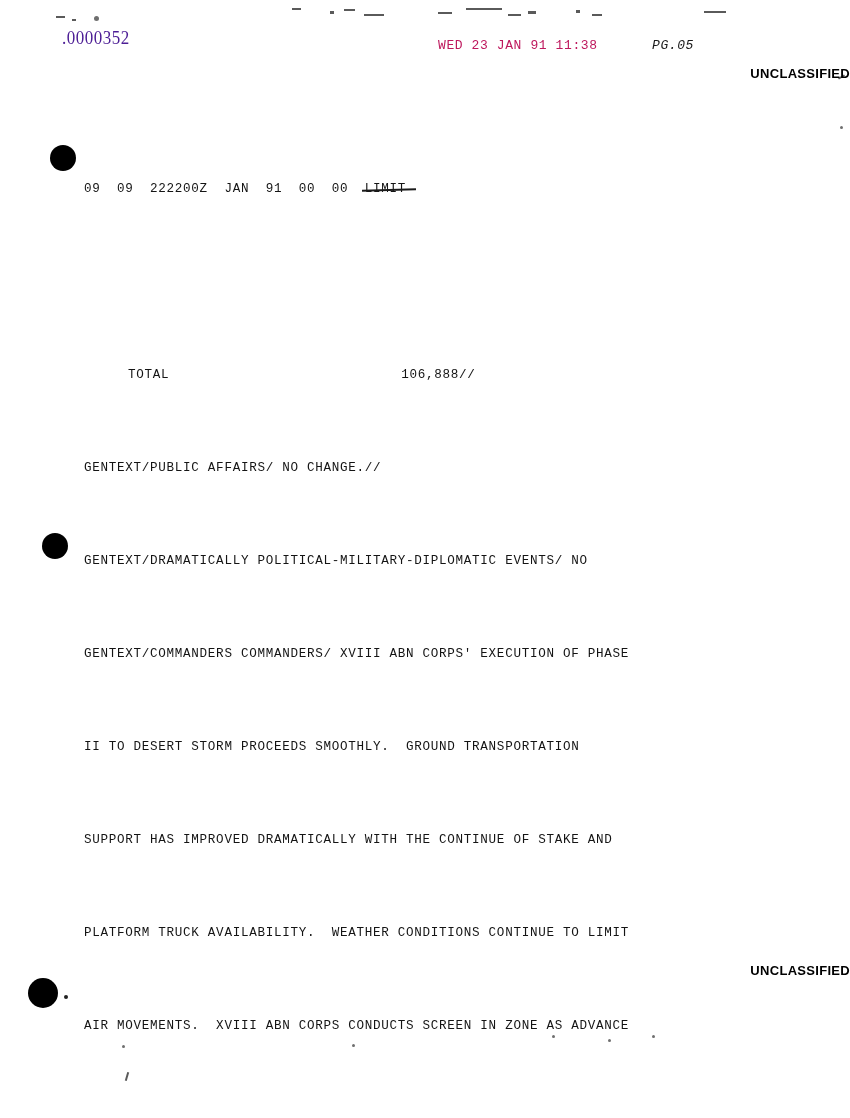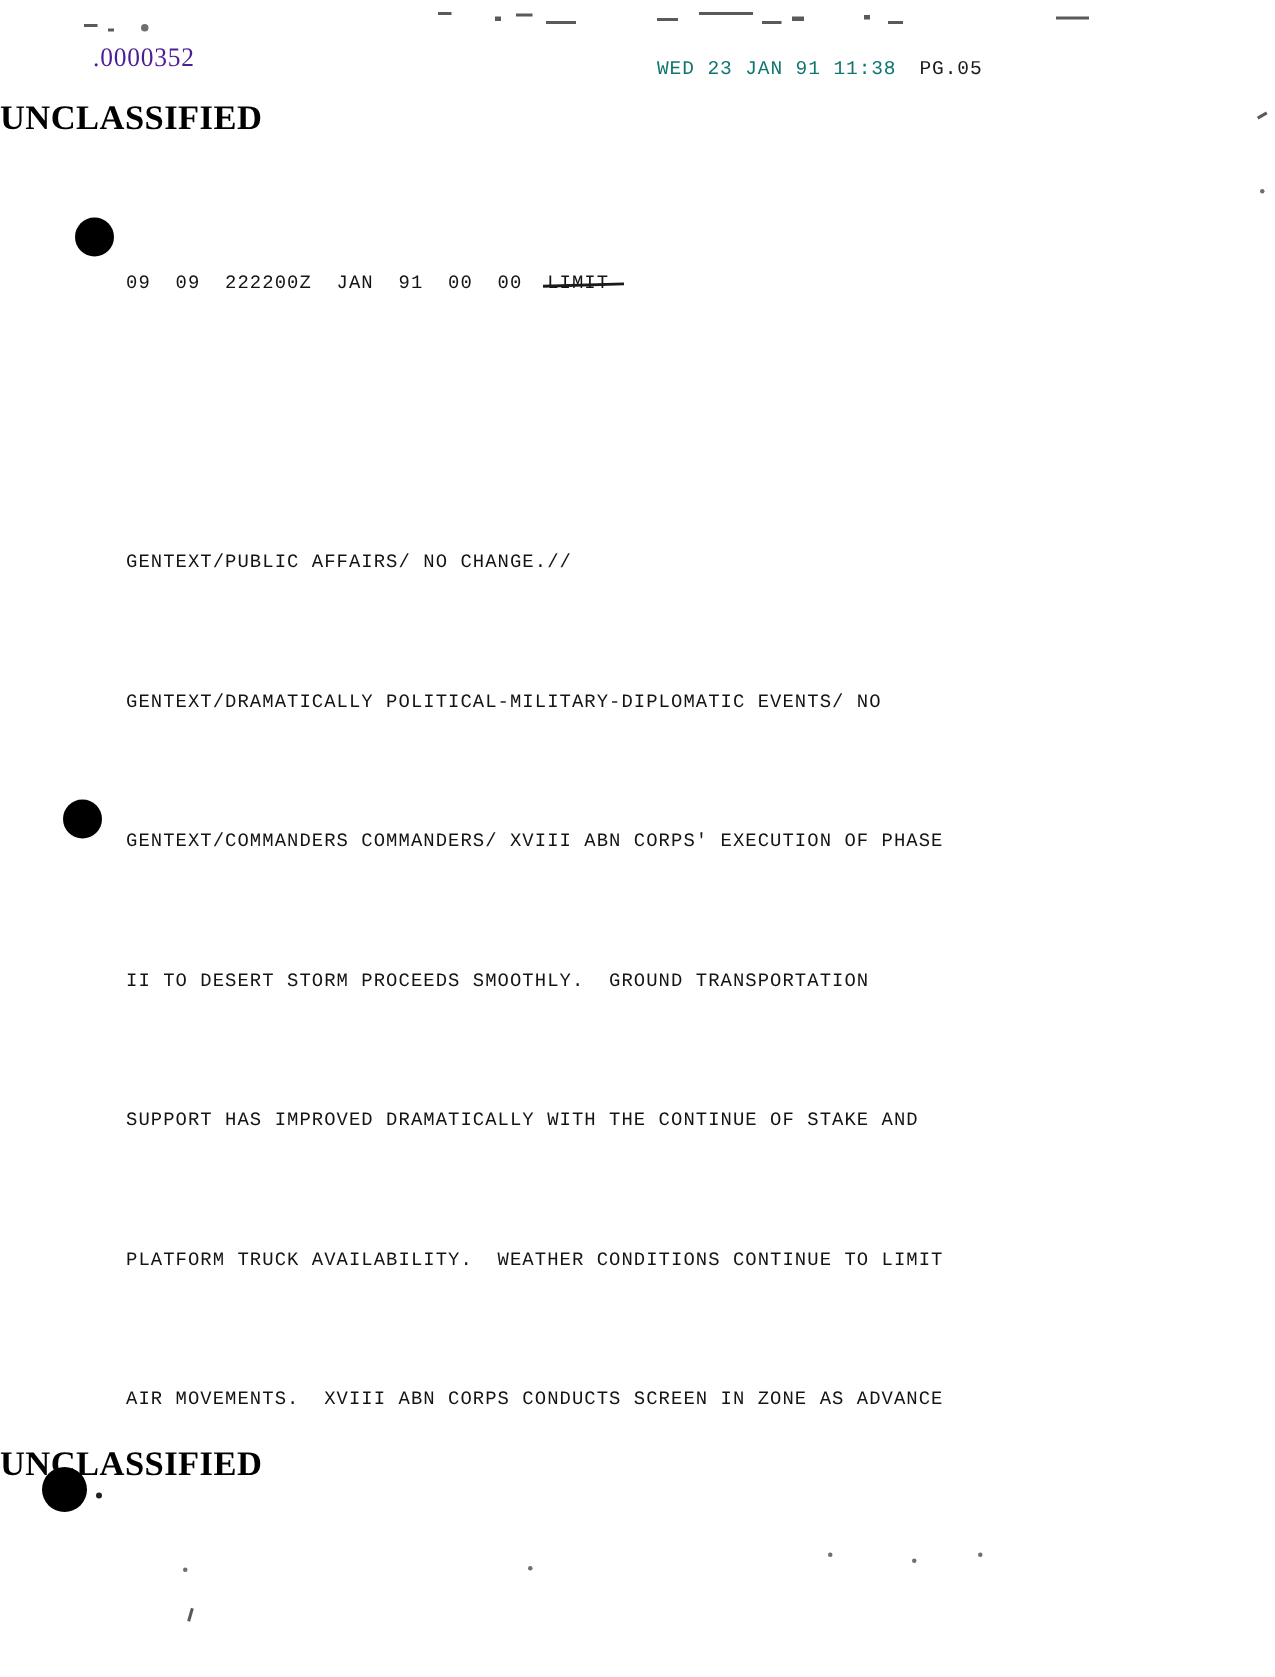--- a/index.html
+++ b/index.html
@@ -39,40 +39,41 @@
     color: #4c1d95;
     transform: scaleY(1.05);
   }
   .fax-stamp {
     position: absolute;
     left: 438px;
     top: 38px;
     font-family: "Liberation Mono", monospace;
     font-size: 13px;
     letter-spacing: 0.6px;
-    color: #0f766e;
+    color: #be185d;
   }
   .fax-page {
     position: absolute;
-    left: 613px;
+    left: 652px;
     top: 38px;
     font-family: "Liberation Mono", monospace;
     font-size: 13px;
     letter-spacing: 0.6px;
     color: #1a1a1a;
+    font-style: italic;
   }
 
   
   .banner {
     position: absolute;
     width: 100%;
-    text-align: left;
-    font-family: Liberation Serif, serif;
+    text-align: right;
+    font-family: Liberation Sans, sans-serif;
     font-weight: bold;
-    font-size: 23px;
+    font-size: 13px;
     letter-spacing: 0.3px;
     color: #000000;
   }
   .banner-top { top: 66px; }
   .banner-bottom { top: 963px; }
 
   
   .body-text {
     position: absolute;
     left: 84px;
@@ -156,20 +157,21 @@
   <div class="banner banner-top">UNCLASSIFIED</div>
 
   <div class="hole hole-1"></div>
   <div class="hole hole-2"></div>
   <div class="hole hole-3"></div>
   <div class="hole hole-3-dot"></div>
 
   <div class="body-text">
     <div class="line"><span>09  09  222200Z  JAN  91  00  00</span><span>  </span><span class="strike">LIMIT</span></div>
     <div class="line"> </div>
+    <div class="total-row"><span style="display:inline-block; width:44px;"></span><span>TOTAL</span><span style="display:inline-block; width:232px;"></span><span>106,888//</span></div>
     <div class="line">GENTEXT/PUBLIC AFFAIRS/ NO CHANGE.//</div>
     <div class="line">GENTEXT/DRAMATICALLY POLITICAL-MILITARY-DIPLOMATIC EVENTS/ NO</div>
     <div class="line">GENTEXT/COMMANDERS COMMANDERS/ XVIII ABN CORPS' EXECUTION OF PHASE</div>
     <div class="line">II TO DESERT STORM PROCEEDS SMOOTHLY.  GROUND TRANSPORTATION</div>
     <div class="line">SUPPORT HAS IMPROVED DRAMATICALLY WITH THE CONTINUE OF STAKE AND</div>
     <div class="line">PLATFORM TRUCK AVAILABILITY.  WEATHER CONDITIONS CONTINUE TO LIMIT</div>
     <div class="line">AIR MOVEMENTS.  XVIII ABN CORPS CONDUCTS SCREEN IN ZONE AS ADVANCE</div>
     
     
     

